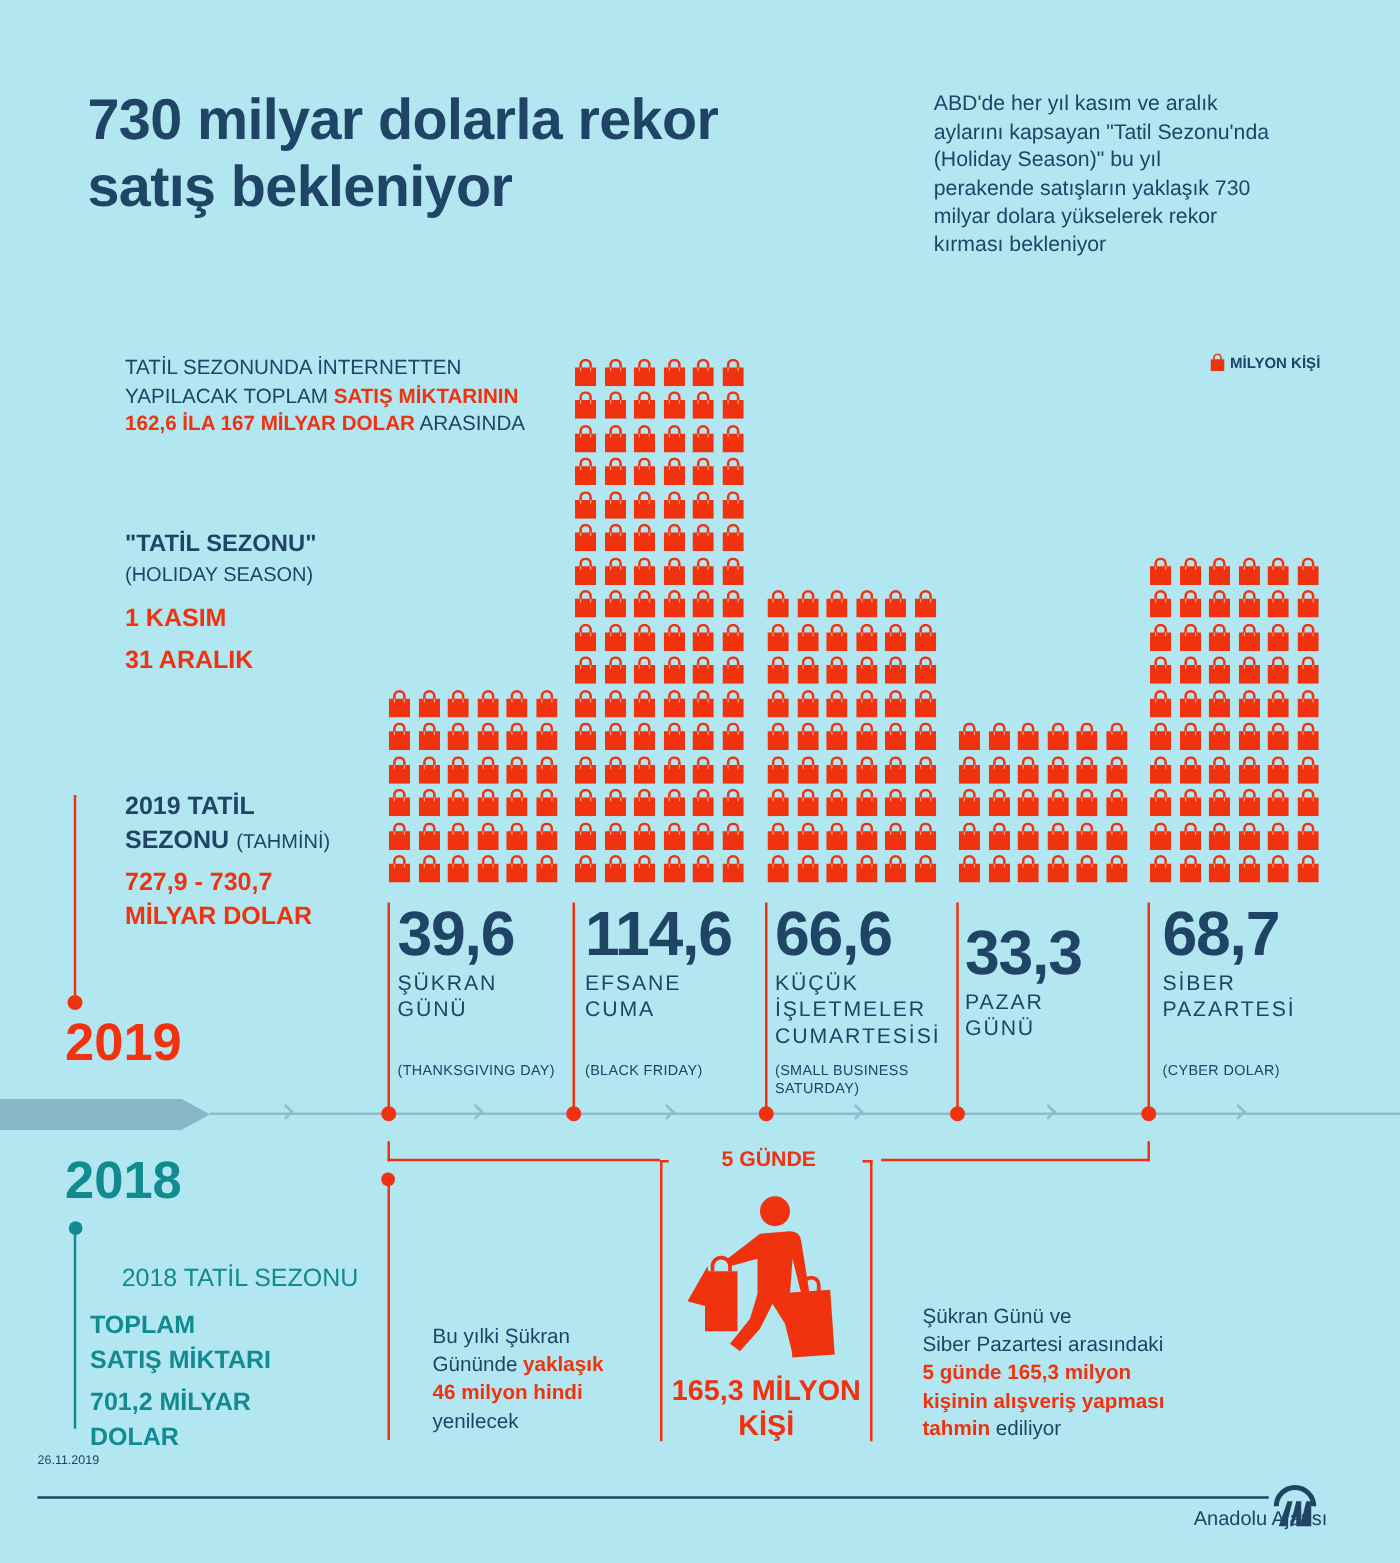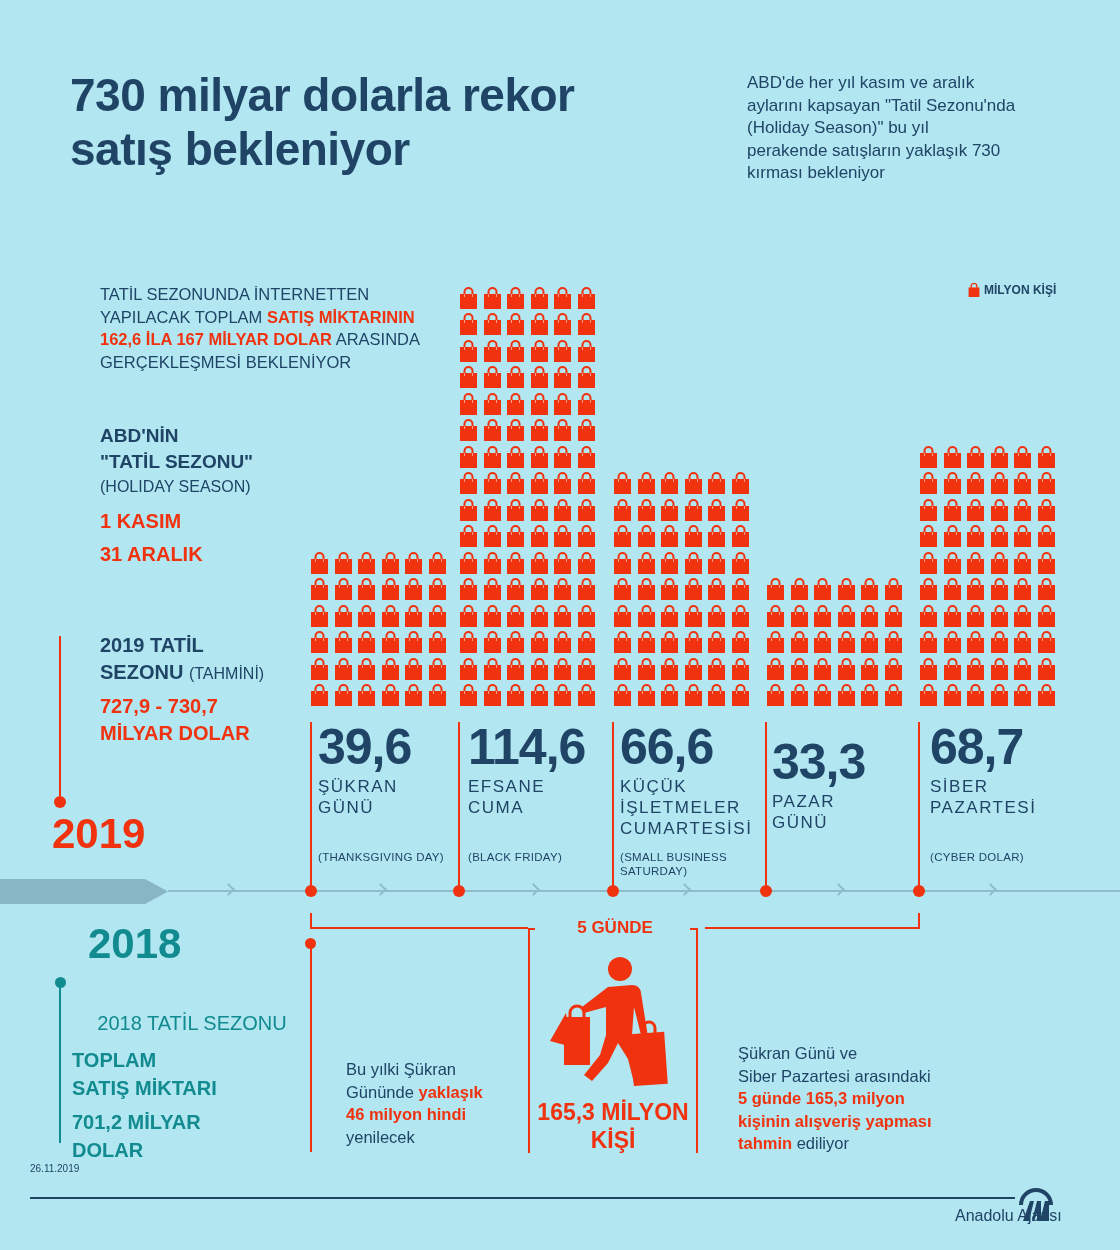--- a/index.html
+++ b/index.html
@@ -38,21 +38,21 @@
   #s2019 .h { font-size: 20px; font-weight: 700; line-height: 27px; }
   #s2019 .h small { font-size: 16px; font-weight: 400; }
   #s2019 .v { font-size: 20px; font-weight: 700; line-height: 27px; color: #f0320f; margin-top: 6px; }
 
   .vline { position: absolute; width: 2px; background: #f0320f; }
   .dot { position: absolute; width: 12px; height: 12px; border-radius: 50%; background: #f0320f; }
   .tdot { position: absolute; width: 11px; height: 11px; border-radius: 50%; background: #118b8f; }
   .tline { position: absolute; width: 2px; background: #118b8f; }
 
   #y2019 { left: 52px; top: 810px; font-size: 42px; font-weight: 700; color: #f0320f; }
-  #y2018 { left: 52px; top: 920px; font-size: 42px; font-weight: 700; color: #118b8f; margin-left: 36px; }
+  #y2018 { left: 52px; top: 920px; font-size: 42px; font-weight: 700; color: #118b8f; }
 
   #arrowbar {
     left: 0; top: 879px; width: 168px; height: 25px;
     background: #89b6c4;
     clip-path: polygon(0 0, 145px 0, 168px 50%, 145px 100%, 0 100%);
   }
   #axis { left: 168px; top: 890px; width: 952px; height: 2px; background: #8fbccb; }
   .chev {
     position: absolute; top: 885px; width: 9px; height: 9px;
     border-top: 2px solid #8fbccb; border-right: 2px solid #8fbccb;
@@ -95,32 +95,31 @@
 <div id="title" class="abs">
   <div>730 milyar dolarla rekor</div>
   <div>satış bekleniyor</div>
 </div>
 
 <div id="intro" class="abs">
   <div>ABD'de her yıl kasım ve aralık</div>
   <div>aylarını kapsayan "Tatil Sezonu'nda</div>
   <div>(Holiday Season)" bu yıl</div>
   <div>perakende satışların yaklaşık 730</div>
+  <div>milyar dolara yükselerek rekor</div>
   <div>kırması bekleniyor</div>
 </div>
 
 <div id="online" class="abs navy">
   <div>TATİL SEZONUNDA İNTERNETTEN</div>
   <div><span>YAPILACAK TOPLAM </span><span class="b">SATIŞ MİKTARININ</span></div>
   <div><span class="b">162,6 İLA 167 MİLYAR DOLAR</span><span> ARASINDA</span></div>
-  <div>GERÇEKLEŞMESİ BEKLENİYOR</div>
 </div>
 
 <div id="season" class="abs navy">
-  <div class="h">ABD'NİN</div>
   <div class="h">"TATİL SEZONU"</div>
   <div class="sub">(HOLIDAY SEASON)</div>
   <div class="d">1 KASIM</div>
   <div class="d">31 ARALIK</div>
 </div>
 
 <div class="vline" style="left:59px; top:636px; height:160px;"></div>
 <div class="dot" style="left:54px; top:796px;"></div>
 <div id="s2019" class="abs navy">
   <div class="h">2019 TATİL</div>

